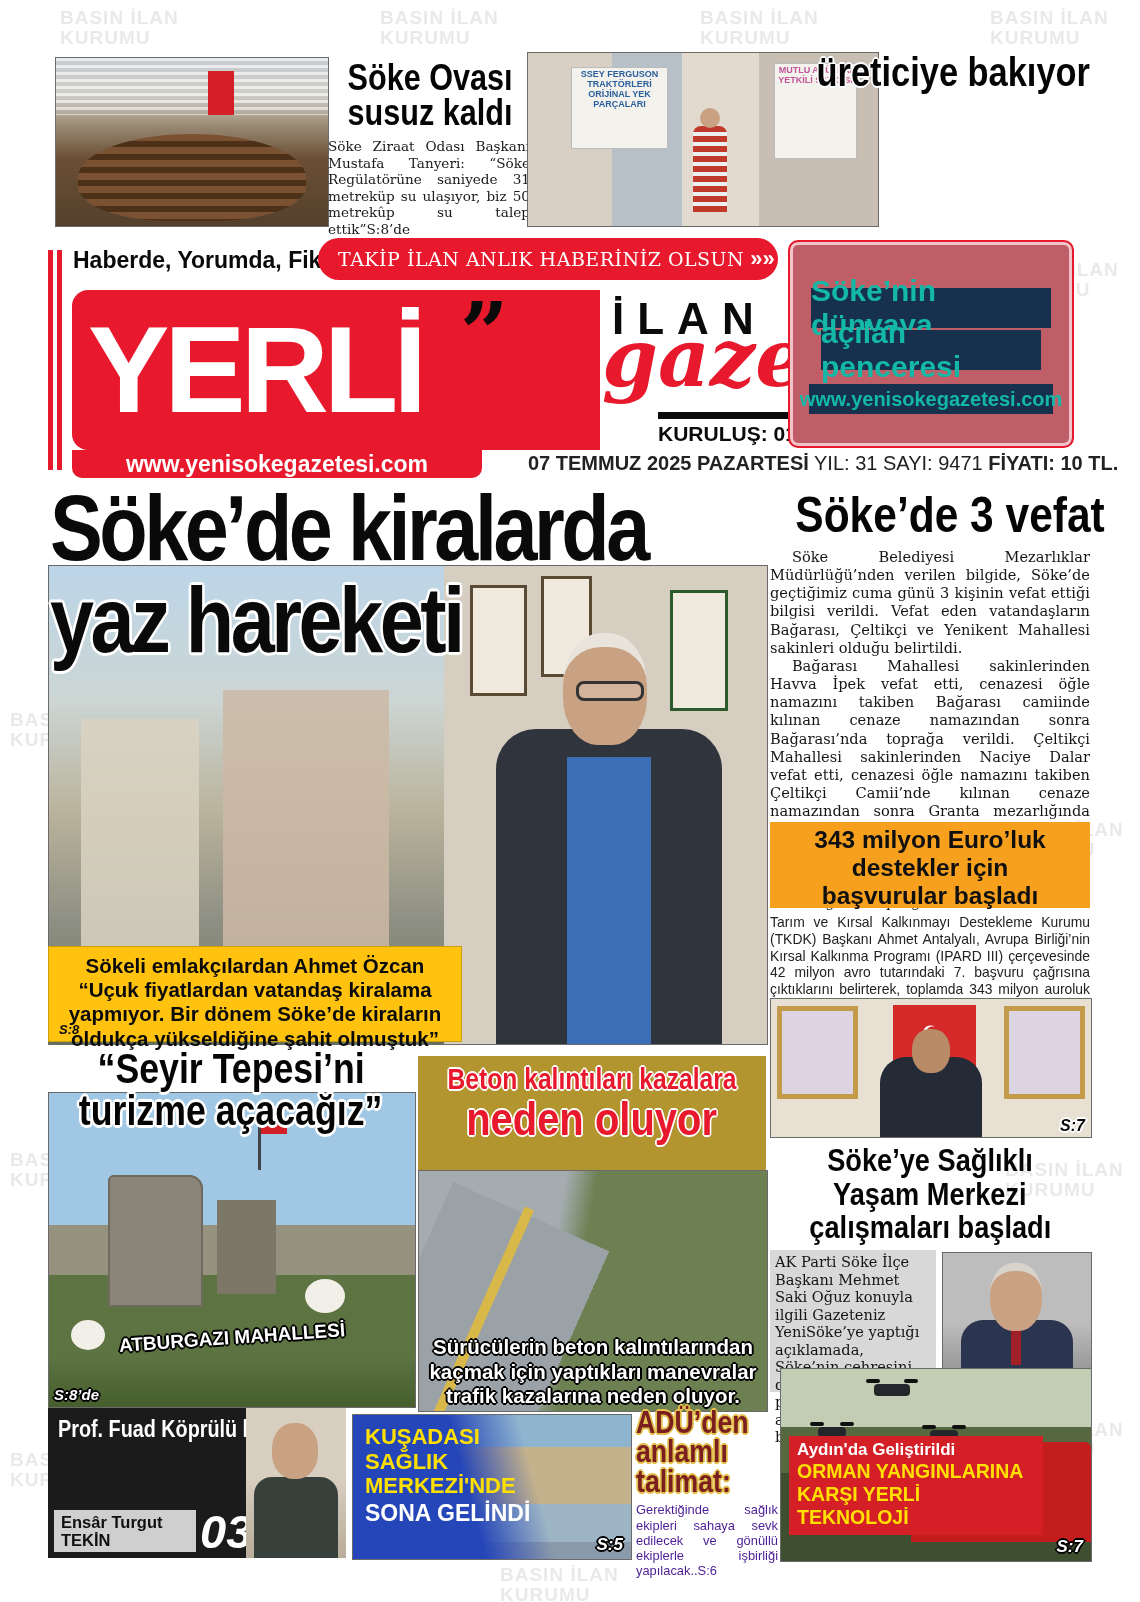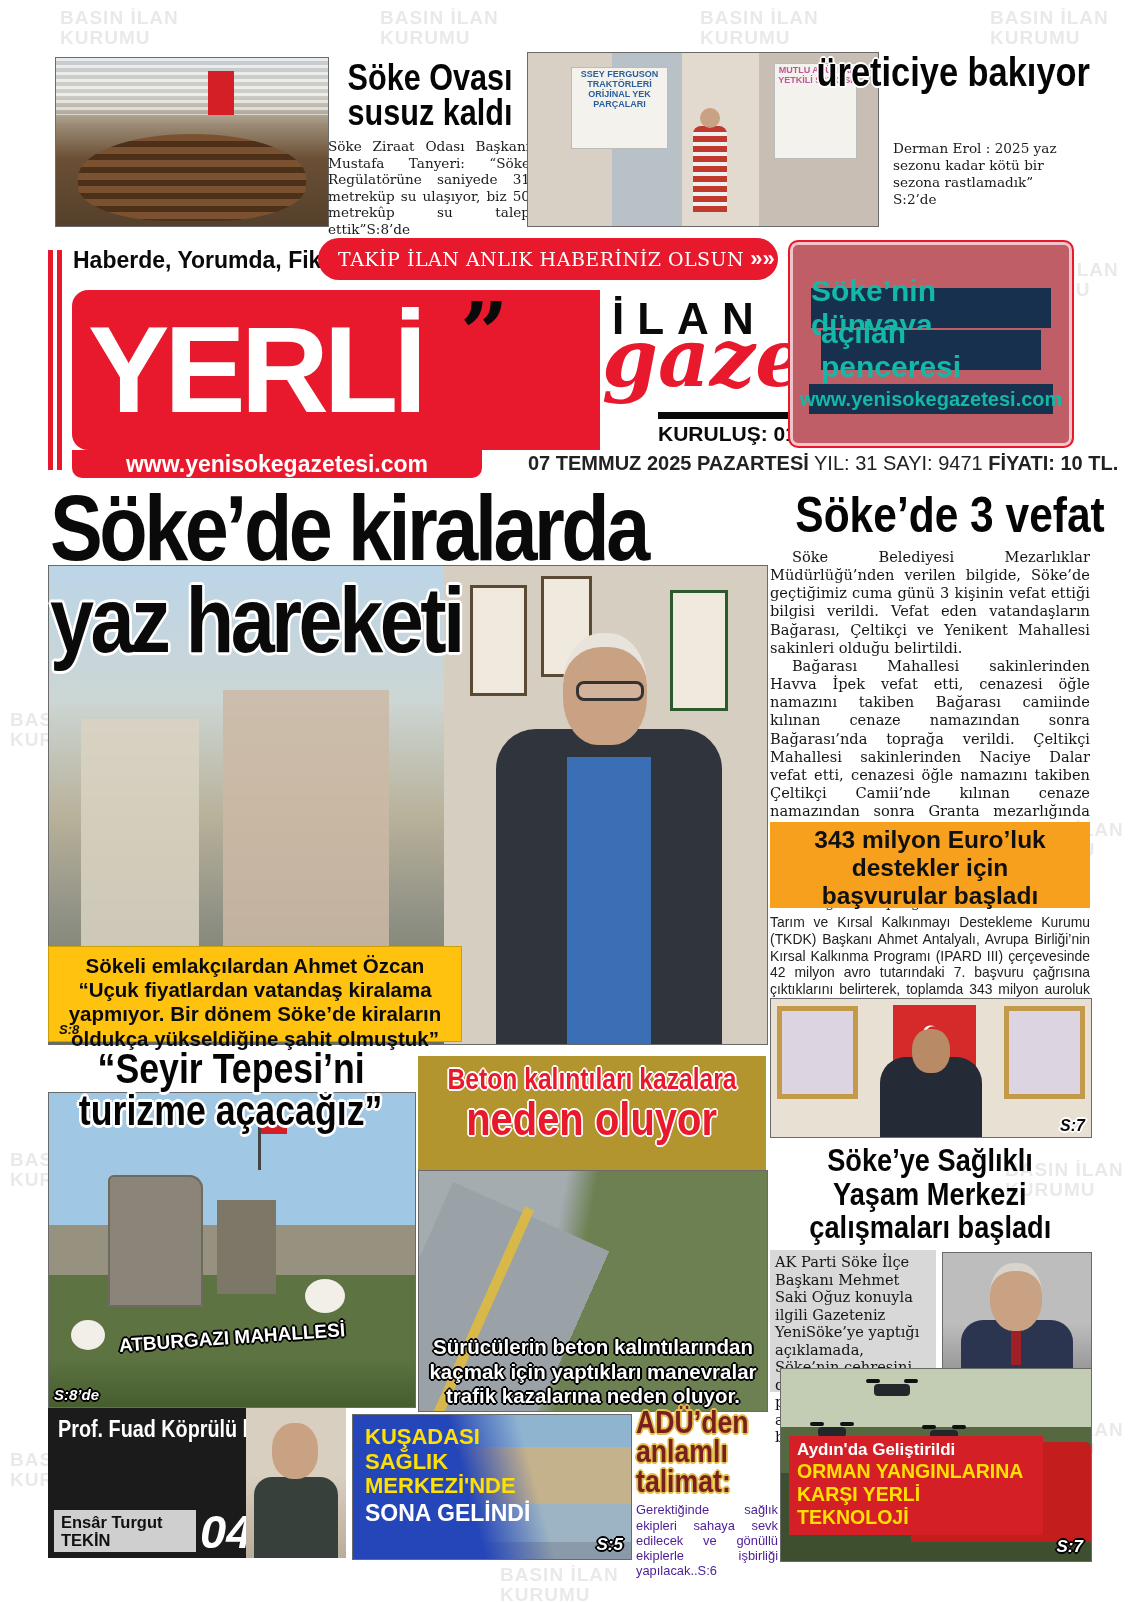--- a/index.html
+++ b/index.html
@@ -212,21 +212,20 @@
   <div class="abs photo tr-photo">
     <div class="poster" style="left:2%;top:8%;width:26%;height:44%;">SSEY FERGUSON TRAKTÖRLERİ ORİJİNAL YEK PARÇALARI</div>
     <div class="poster" style="left:60%;top:6%;width:22%;height:52%;color:#c2559a;">MUTLU AKÜLERİ YETKİLİ SATICISI</div>
     <div class="shop-man">
         <div class="head"></div>
       </div>
   </div>
   <div class="abs tr-head">
     <div class="l2 ow2"><span class="sqzR">üreticiye bakıyor</span></div>
   </div>
-  <div class="abs tr-body serif">Derman Erol : 2025 yaz sezonu kadar kötü bir sezona rastlamadık” S:2’de</div>
 
   <div class="abs slogan">
     <span class="sq"></span><span>Haberde, Yorumda, Fikirde HÜR</span>
   </div>
   <div class="abs pill">
     <span class="txt">TAKİP İLAN ANLIK HABERİNİZ OLSUN</span>
     <span class="arr">»»</span>
     <span class="sic">f</span>
     <span class="sic">◎</span>
     <span class="sic">t</span>
@@ -344,21 +343,21 @@
     <div class="roadline"></div>
     <div class="bcap ob">Sürücülerin beton kalıntılarından kaçmak için yaptıkları manevralar trafik kazalarına neden oluyor.</div>
   </div>
 
   <div class="abs colm">
     <div class="title"><span class="sqzL">Prof. Fuad Köprülü hakkında bazı notlar</span></div>
     <div class="namebar">
       <div>Ensâr Turgut</div>
       <div>TEKİN</div>
     </div>
-    <div class="num">04</div>
+    <div class="num">03</div>
     <div class="cphoto">
       <div class="cp-suit"></div>
       <div class="cp-head"></div>
     </div>
   </div>
 
   <div class="abs photo kus">
     <div class="t">
       <div class="yl">KUŞADASI</div>
       <div class="yl">SAĞLIK</div>

